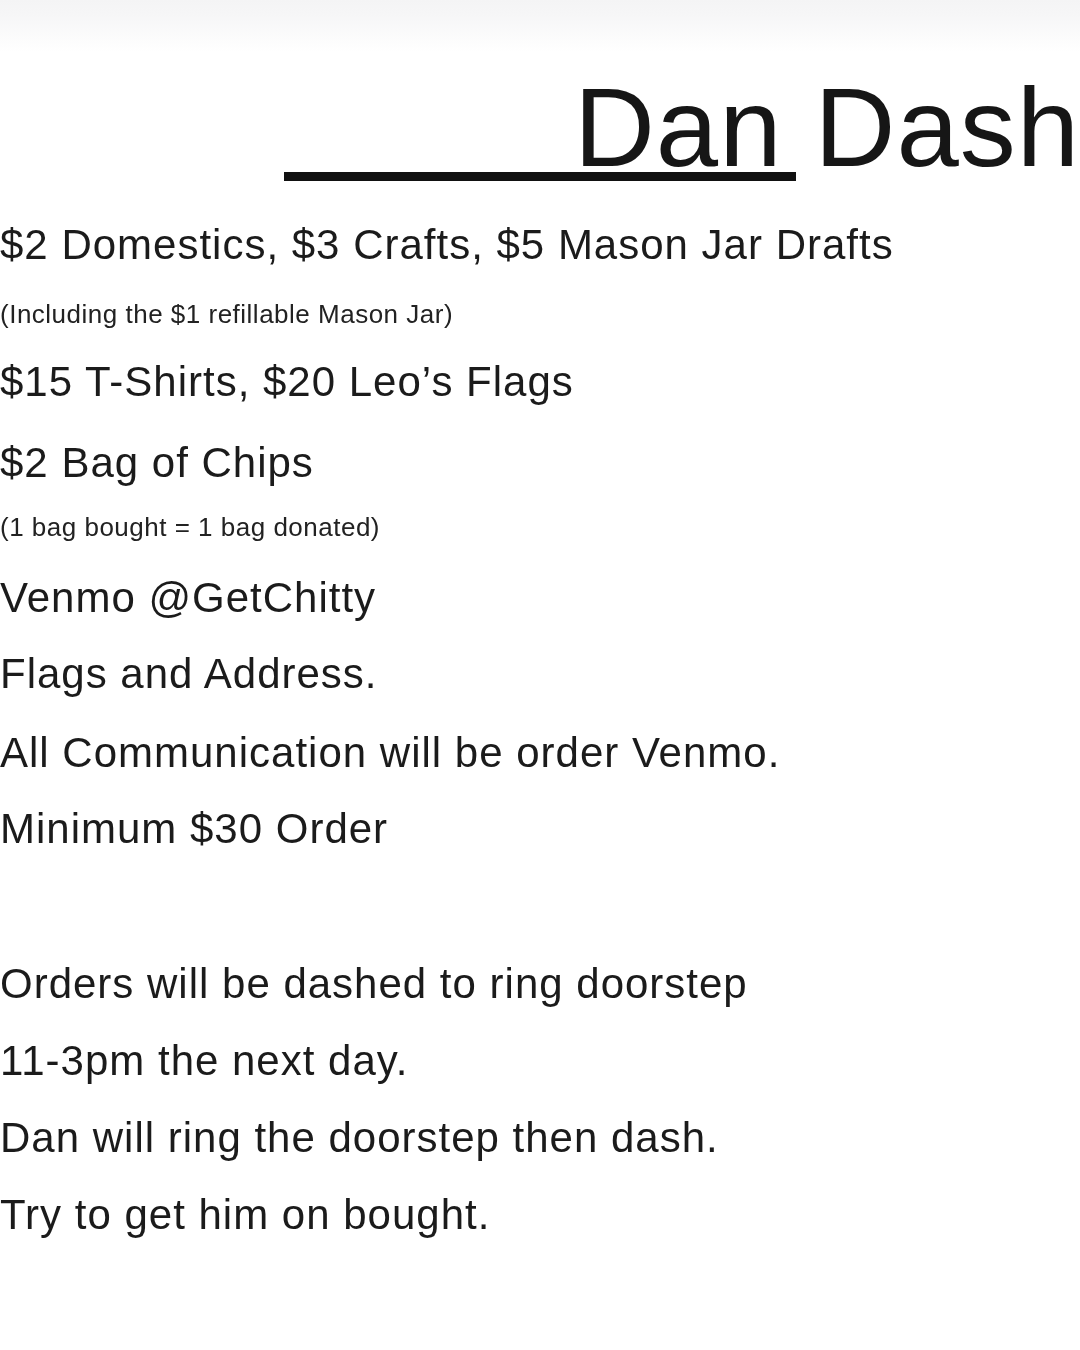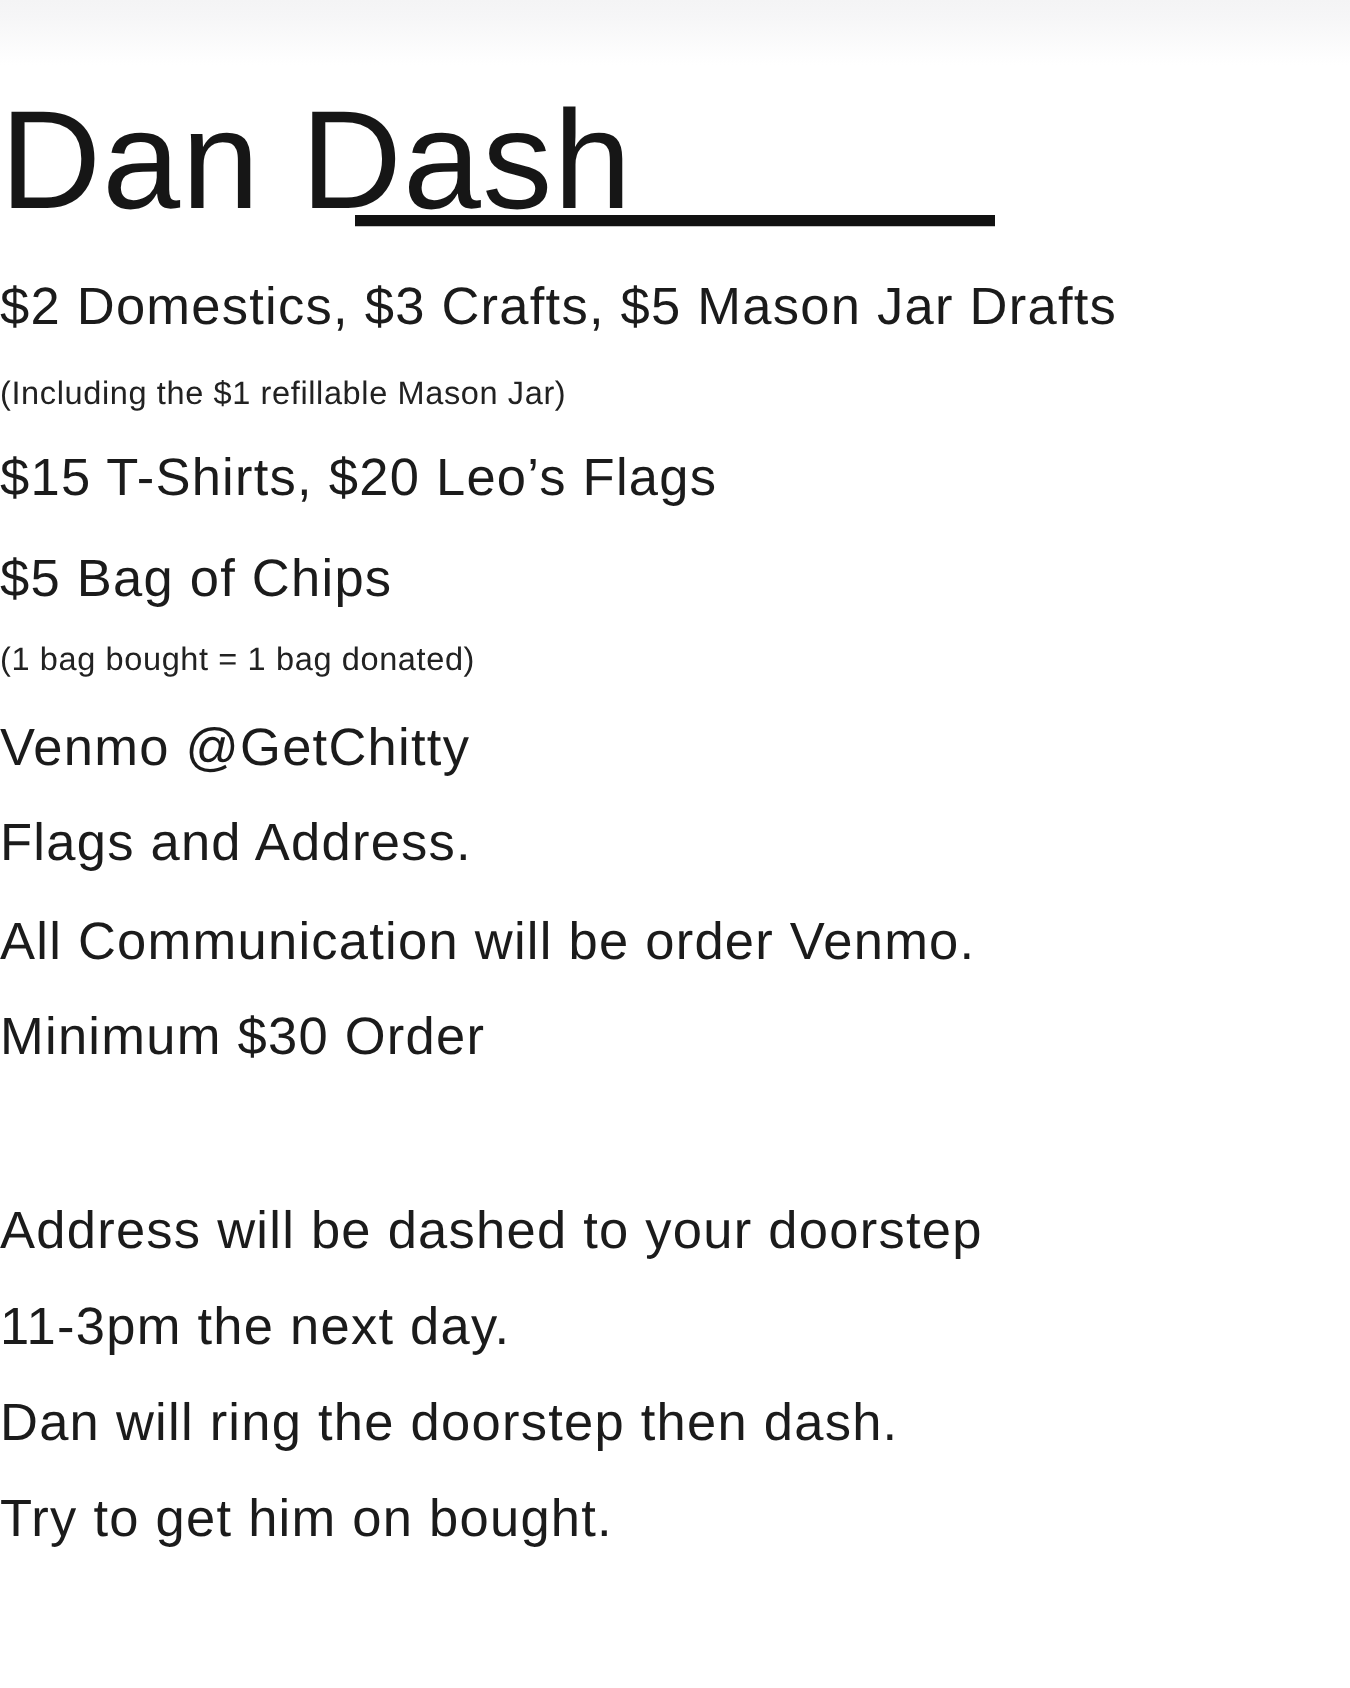--- a/index.html
+++ b/index.html
@@ -14,21 +14,21 @@
     overflow: hidden;
     background: linear-gradient(to bottom, #f4f4f5 0px, #f6f6f7 14px, #ffffff 52px, #ffffff 100%);
     font-family: "Liberation Sans", "DejaVu Sans", sans-serif;
     color: #1b1b1b;
   }
   .title {
     position: absolute;
     top: 72px;
     left: 0;
     width: 100%;
-    text-align: left;
+    text-align: right;
     font-size: 112px;
     line-height: 1;
     letter-spacing: 1px;
     white-space: nowrap;
     color: #161616;
   }
   .title-underline {
     position: absolute;
     top: 172px;
     left: 284px;
@@ -63,34 +63,34 @@
   <div class="title">Dan Dash</div>
 
   <div class="title-underline"></div>
 
   <div class="line main" style="top:224px">$2 Domestics, $3 Crafts, $5 Mason Jar Drafts</div>
 
   <div class="line small" style="top:301px">(Including the $1 refillable Mason Jar)</div>
 
   <div class="line main" style="top:361px">$15 T-Shirts, $20 Leo’s Flags</div>
 
-  <div class="line main" style="top:442px">$5 Bag of Chips</div>
+  <div class="line main" style="top:442px">$2 Bag of Chips</div>
 
   <div class="line small" style="top:514px">(1 bag bought = 1 bag donated)</div>
 
   <div class="line main" style="top:577px">Venmo @GetChitty</div>
 
   <div class="line main" style="top:653px">Flags and Address.</div>
 
   <div class="line main" style="top:732px">All Communication will be order Venmo.</div>
 
   <div class="line main" style="top:808px">Minimum $30 Order</div>
 
 
-  <div class="line main" style="top:963px">Address will be dashed to your doorstep</div>
+  <div class="line main" style="top:963px">Orders will be dashed to ring doorstep</div>
 
   <div class="line main" style="top:1040px">11-3pm the next day.</div>
 
   <div class="line main" style="top:1117px">Dan will ring the doorstep then dash.</div>
 
   <div class="line main" style="top:1194px">Try to get him on bought.</div>
 
 </div>
 
 </body></html>

